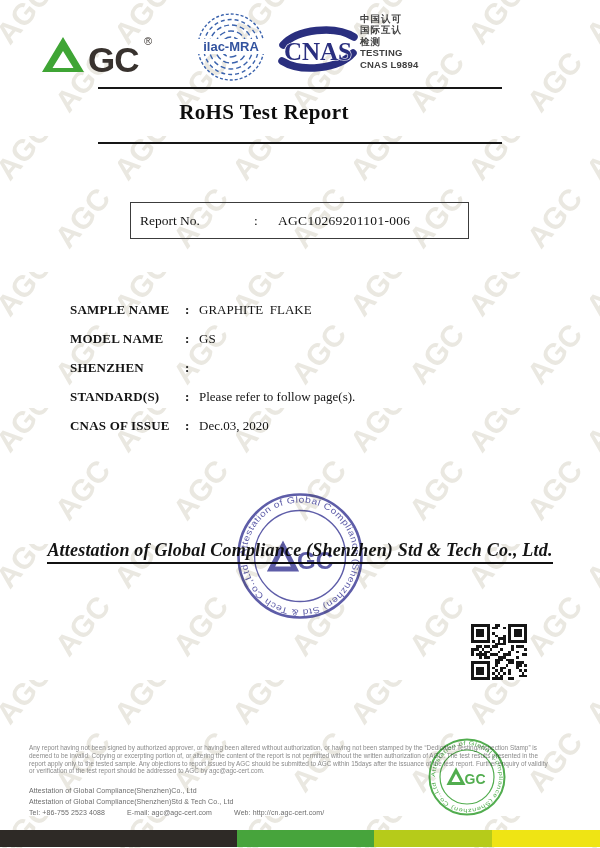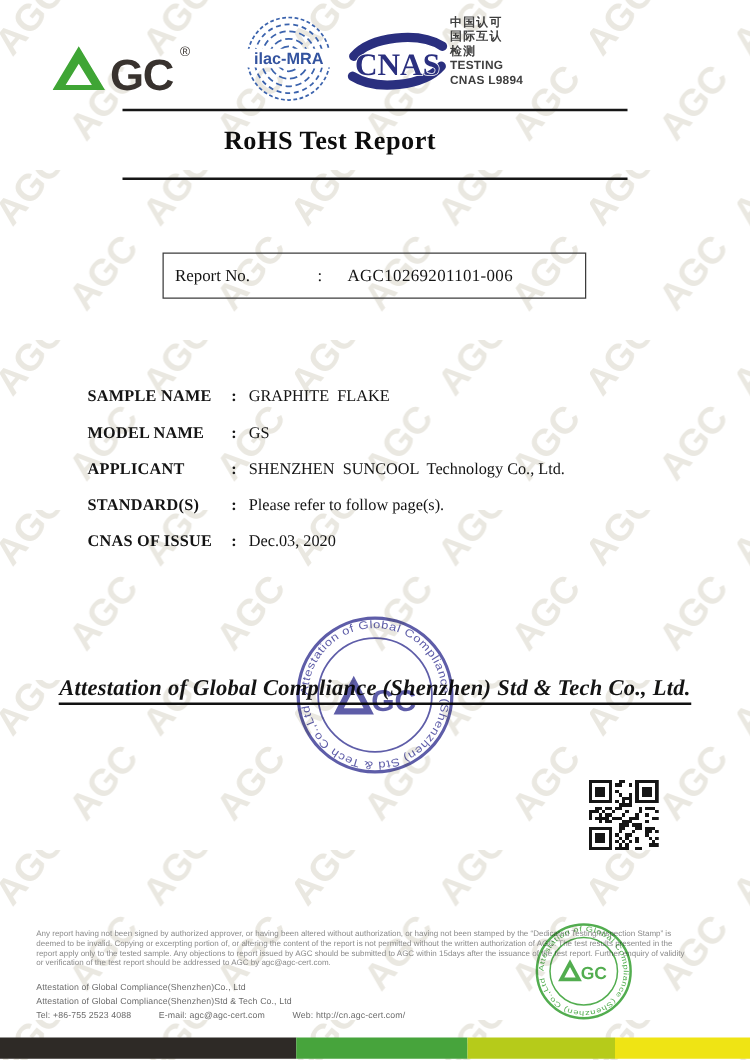--- a/index.html
+++ b/index.html
@@ -16,21 +16,21 @@
   .title{position:absolute;left:0;top:100px;width:528px;text-align:center;z-index:2;
          font-size:21px;font-weight:bold;letter-spacing:0.4px;color:#0d0d0d;}
   
   .rbox{position:absolute;left:130px;top:202px;width:337px;height:35px;border:1.4px solid #3c3c3c;
         z-index:2;display:flex;align-items:center;font-size:13.5px;background:rgba(255,255,255,0.0);}
   .rbox .lab{margin-left:9px;width:114px;}
   .rbox .col{width:24px;}
   .rbox .val{letter-spacing:0.3px;}
   
   .fields{position:absolute;left:70px;top:302px;width:470px;z-index:2;}
-  .frow{display:flex;height:29px;align-items:center;font-size:13px;}
+  .frow{display:flex;height:29px;align-items:flex-start;font-size:13px;}
   .frow .fl{width:115px;font-weight:bold;letter-spacing:0.2px;}
   .frow .fc{width:14px;font-weight:bold;}
   .frow .fv{white-space:pre;}
   
   .sig{position:absolute;left:0;top:540px;width:600px;text-align:center;z-index:2;}
   .sig span{display:inline-block;font-size:18px;font-weight:bold;font-style:italic;
             border-bottom:2.2px solid #111;padding-bottom:1px;letter-spacing:0.2px;}
   
   .stamp-blue{position:absolute;left:236px;top:492px;z-index:3;opacity:0.92;mix-blend-mode:multiply;}
   .stamp-green{position:absolute;left:427px;top:737px;z-index:3;opacity:0.9;mix-blend-mode:multiply;}
@@ -110,23 +110,22 @@
       <span class="fl">SAMPLE NAME</span>
       <span class="fc">:</span>
       <span class="fv">GRAPHITE  FLAKE</span>
     </div>
     <div class="frow">
       <span class="fl">MODEL NAME</span>
       <span class="fc">:</span>
       <span class="fv">GS</span>
     </div>
     <div class="frow">
-      <span class="fl">APPLICANT</span>
-      <span class="fc">:</span>
-      <span class="fv">SHENZHEN  SUNCOOL  Technology Co., Ltd.</span>
+      <span class="fl">SHENZHEN</span>
+      <span class="fc">:</span>
     </div>
     <div class="frow">
       <span class="fl">STANDARD(S)</span>
       <span class="fc">:</span>
       <span class="fv">Please refer to follow page(s).</span>
     </div>
     <div class="frow">
       <span class="fl">CNAS OF ISSUE</span>
       <span class="fc">:</span>
       <span class="fv">Dec.03, 2020</span>

